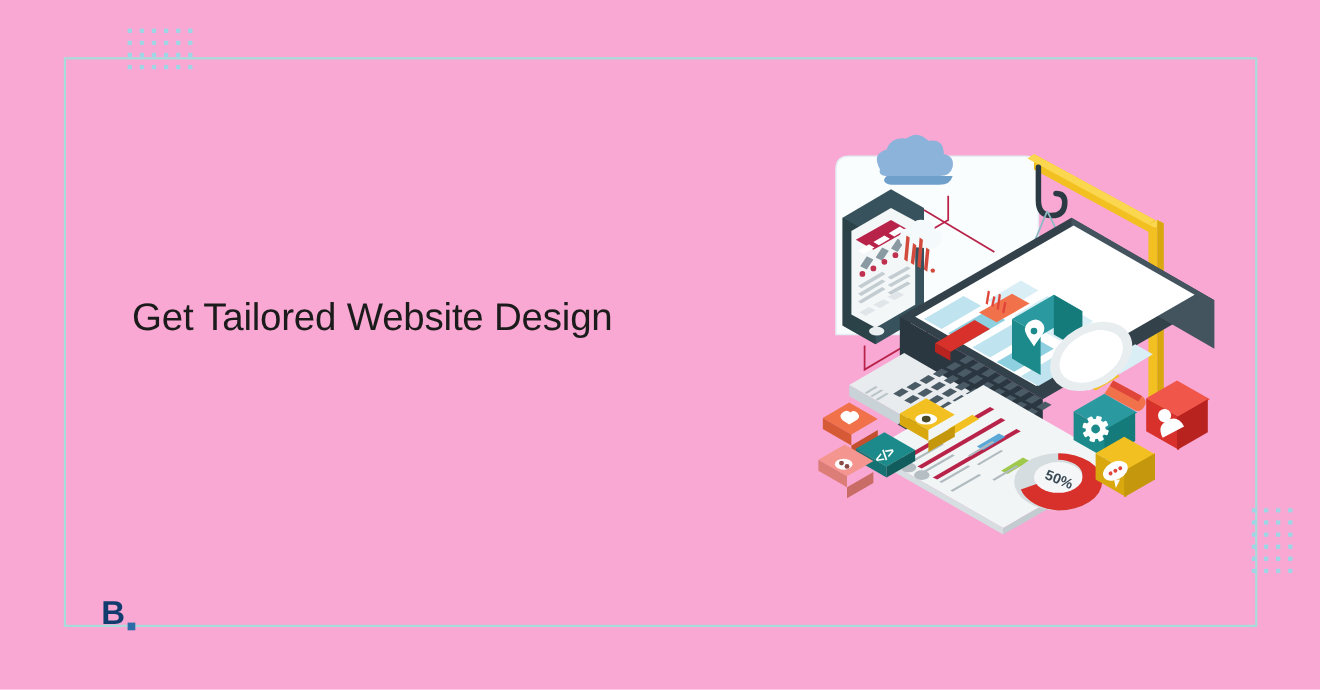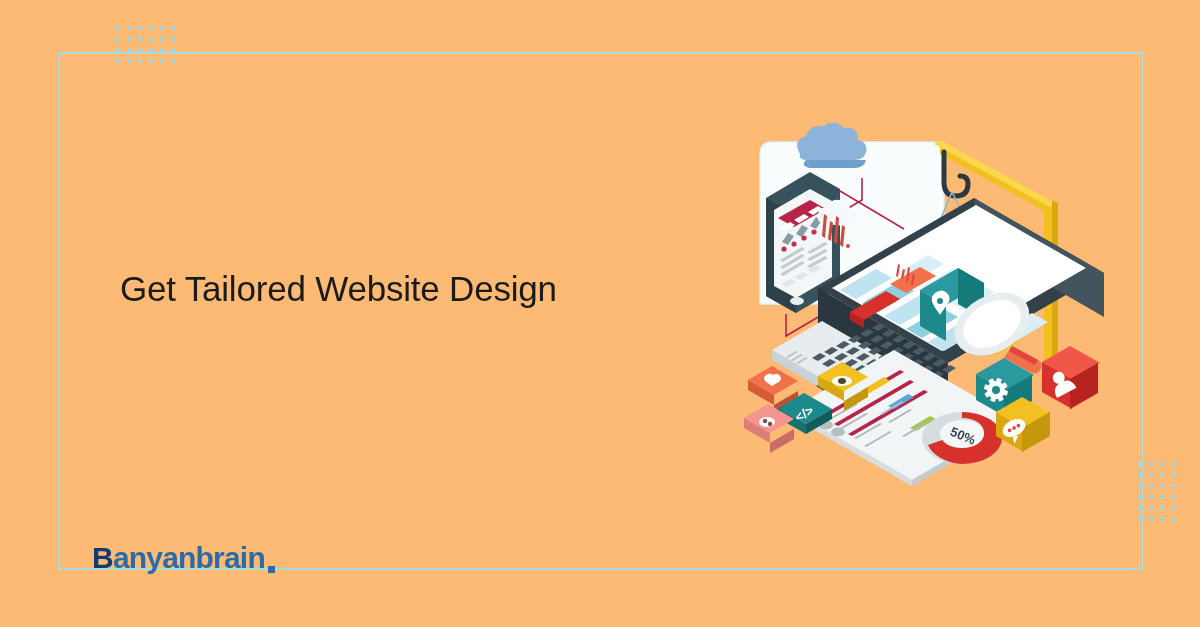--- a/index.html
+++ b/index.html
@@ -7,21 +7,21 @@
     padding: 0;
     background: #ffffff;
   }
   body {
     font-family: "Liberation Sans", sans-serif;
   }
   #banner {
     position: relative;
     width: 1200px;
     height: 627px;
-    background: #fdba74;
+    background: #f9a8d4;
     overflow: hidden;
   }
 
   
   .frame {
     position: absolute;
     left: 58px;
     top: 52px;
     width: 1085px;
     height: 518px;
@@ -153,21 +153,20 @@
       <span class="dot"></span>
       <span class="dot"></span>
   </div>
 
   <div class="headline">
     <div>Get Tailored Website Design</div>
   </div>
 
   <div class="logo">
     <span class="logo-b">B</span>
-    <span class="logo-rest">anyanbrain</span>
     <span class="logo-dot"></span>
   </div>
 
   <div class="illo">
     <svg viewBox="0 0 400 392" xmlns="http://www.w3.org/2000/svg">
 
       <path d="M48 36 q0 -12 12 -12 h160 q12 0 12 12 v150 h-184 z" fill="#fafdfe" stroke="#e4eef2" stroke-width="1.4"></path>
 
       <g>
         <path d="M88 36 q-8 -14 6 -18 q4 -12 18 -10 q10 -8 20 2 q14 -2 14 12 q10 2 8 12 q-2 8 -12 8 h-46 q-10 0 -8 -6 z" fill="#8cb3d9"></path>

